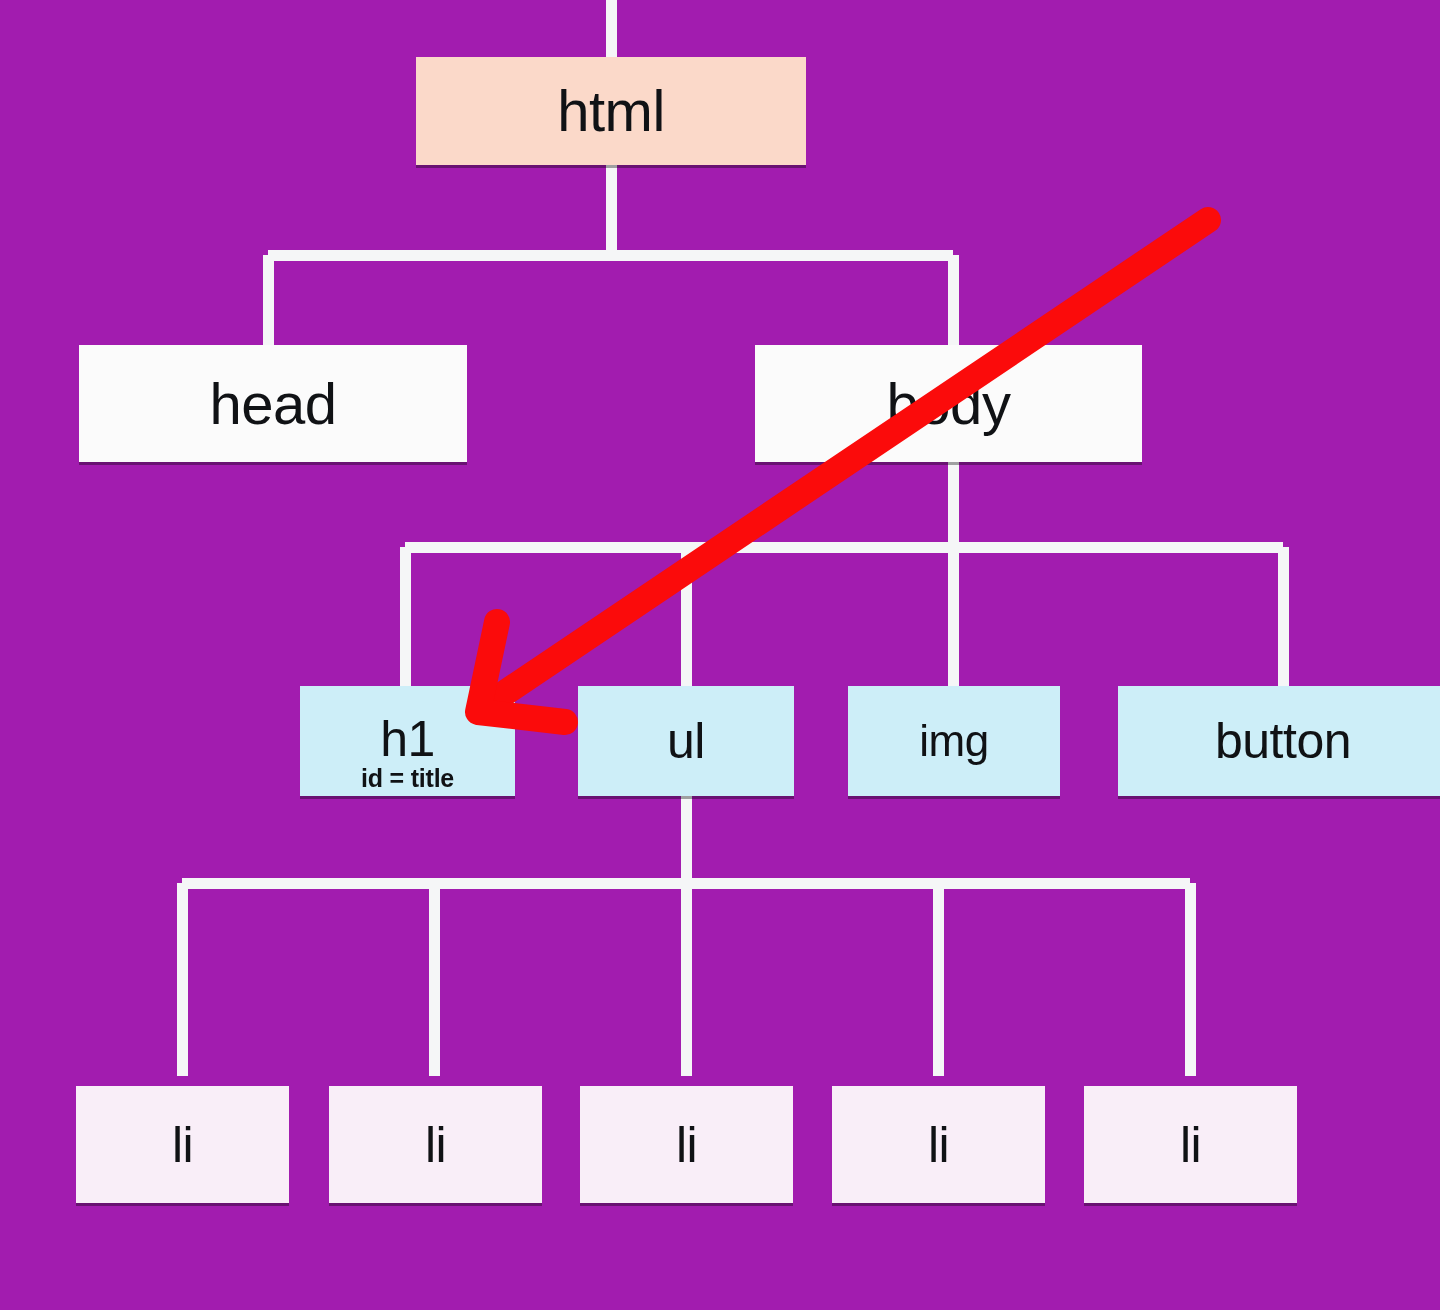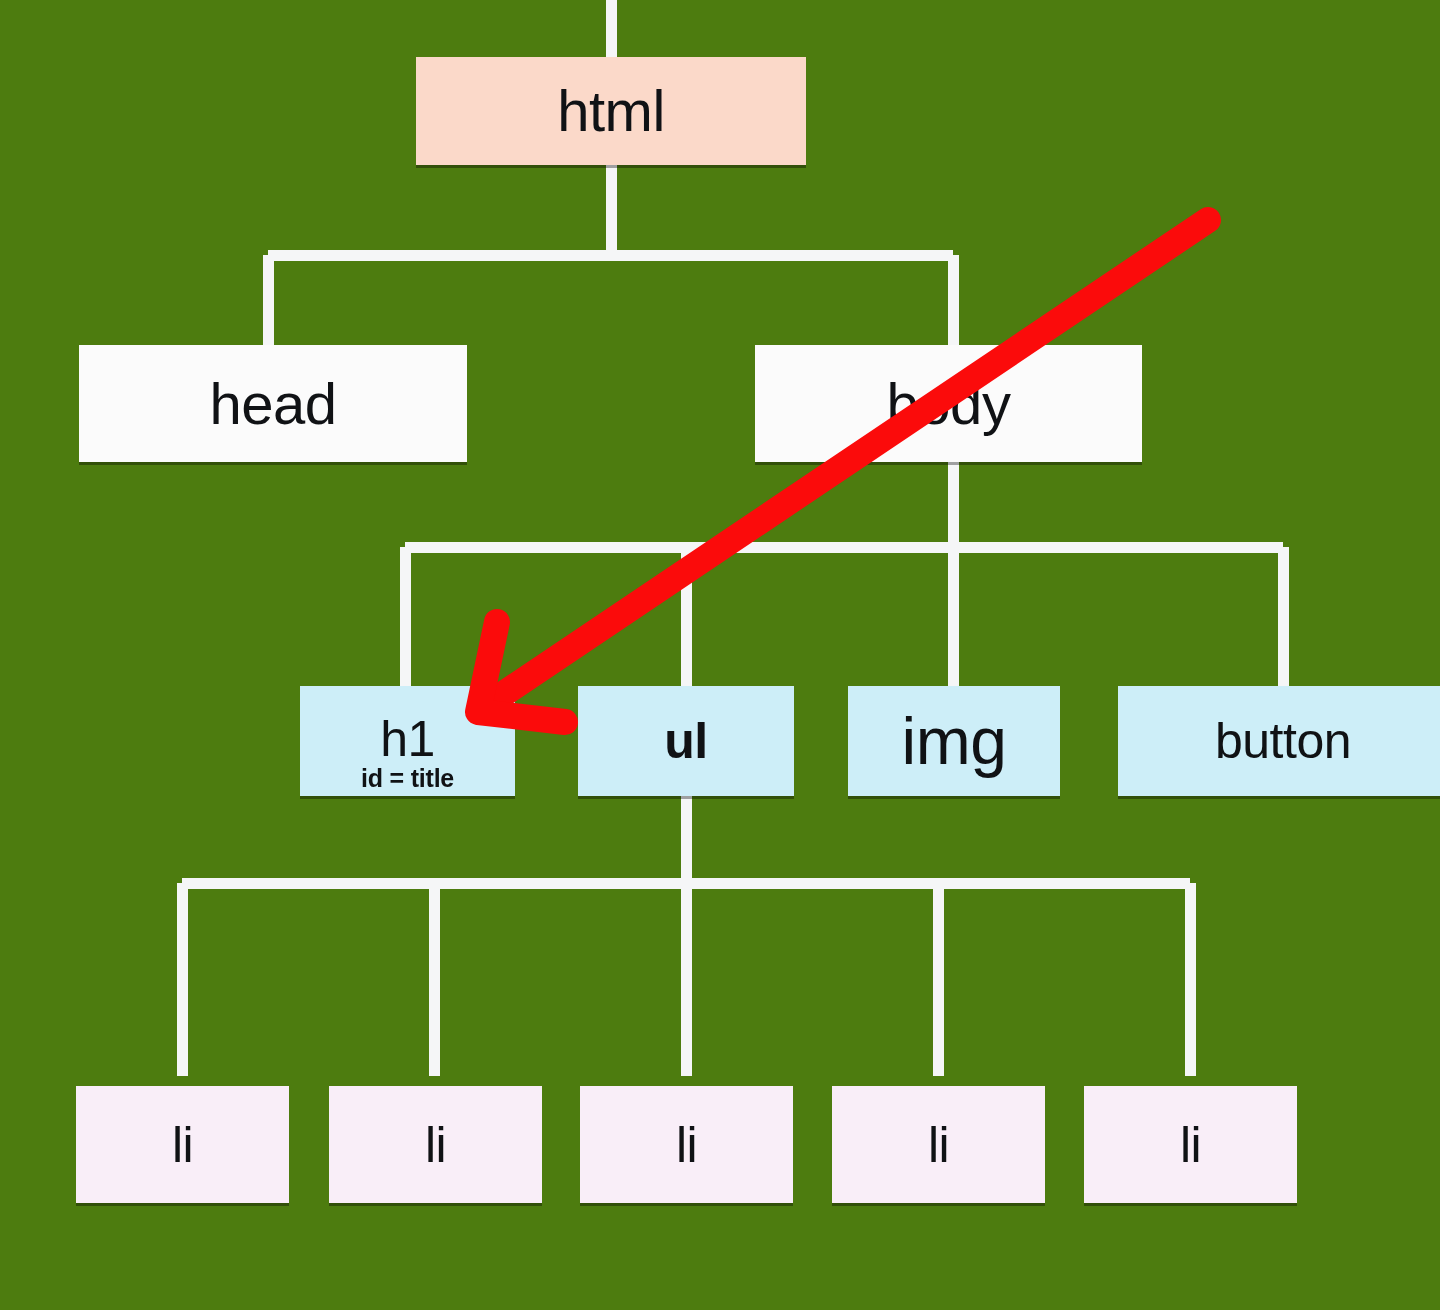--- a/index.html
+++ b/index.html
@@ -7,21 +7,21 @@
     padding: 0;
   }
   body {
     background: #24282f;
     font-family: "Liberation Sans", sans-serif;
   }
   #stage {
     position: relative;
     width: 1440px;
     height: 1310px;
-    background: #4d7c0f;
+    background: #a21caf;
     overflow: hidden;
   }
   .edges {
     position: absolute;
     left: 0;
     top: 0;
     width: 1440px;
     height: 1310px;
     pointer-events: none;
   }
@@ -72,27 +72,27 @@
     background: #cdeef8;
     justify-content: flex-start;
     padding-top: 28px;
   }
   #node-h1 .label { font-size: 50px; }
 
   #node-ul {
     left: 578px; top: 686px; width: 216px; height: 110px;
     background: #cdeef8;
   }
-  #node-ul .label { font-size: 50px; font-weight: bold; }
+  #node-ul .label { font-size: 50px; }
 
   #node-img {
     left: 848px; top: 686px; width: 212px; height: 110px;
     background: #cdeef8;
   }
-  #node-img .label { font-size: 66px; }
+  #node-img .label { font-size: 44px; }
 
   #node-button {
     left: 1118px; top: 686px; width: 330px; height: 110px;
     background: #cdeef8;
   }
   #node-button .label { font-size: 50px; }
 
   .node-li {
     top: 1076px; width: 213px; height: 117px;
     background: #f9eef8;

